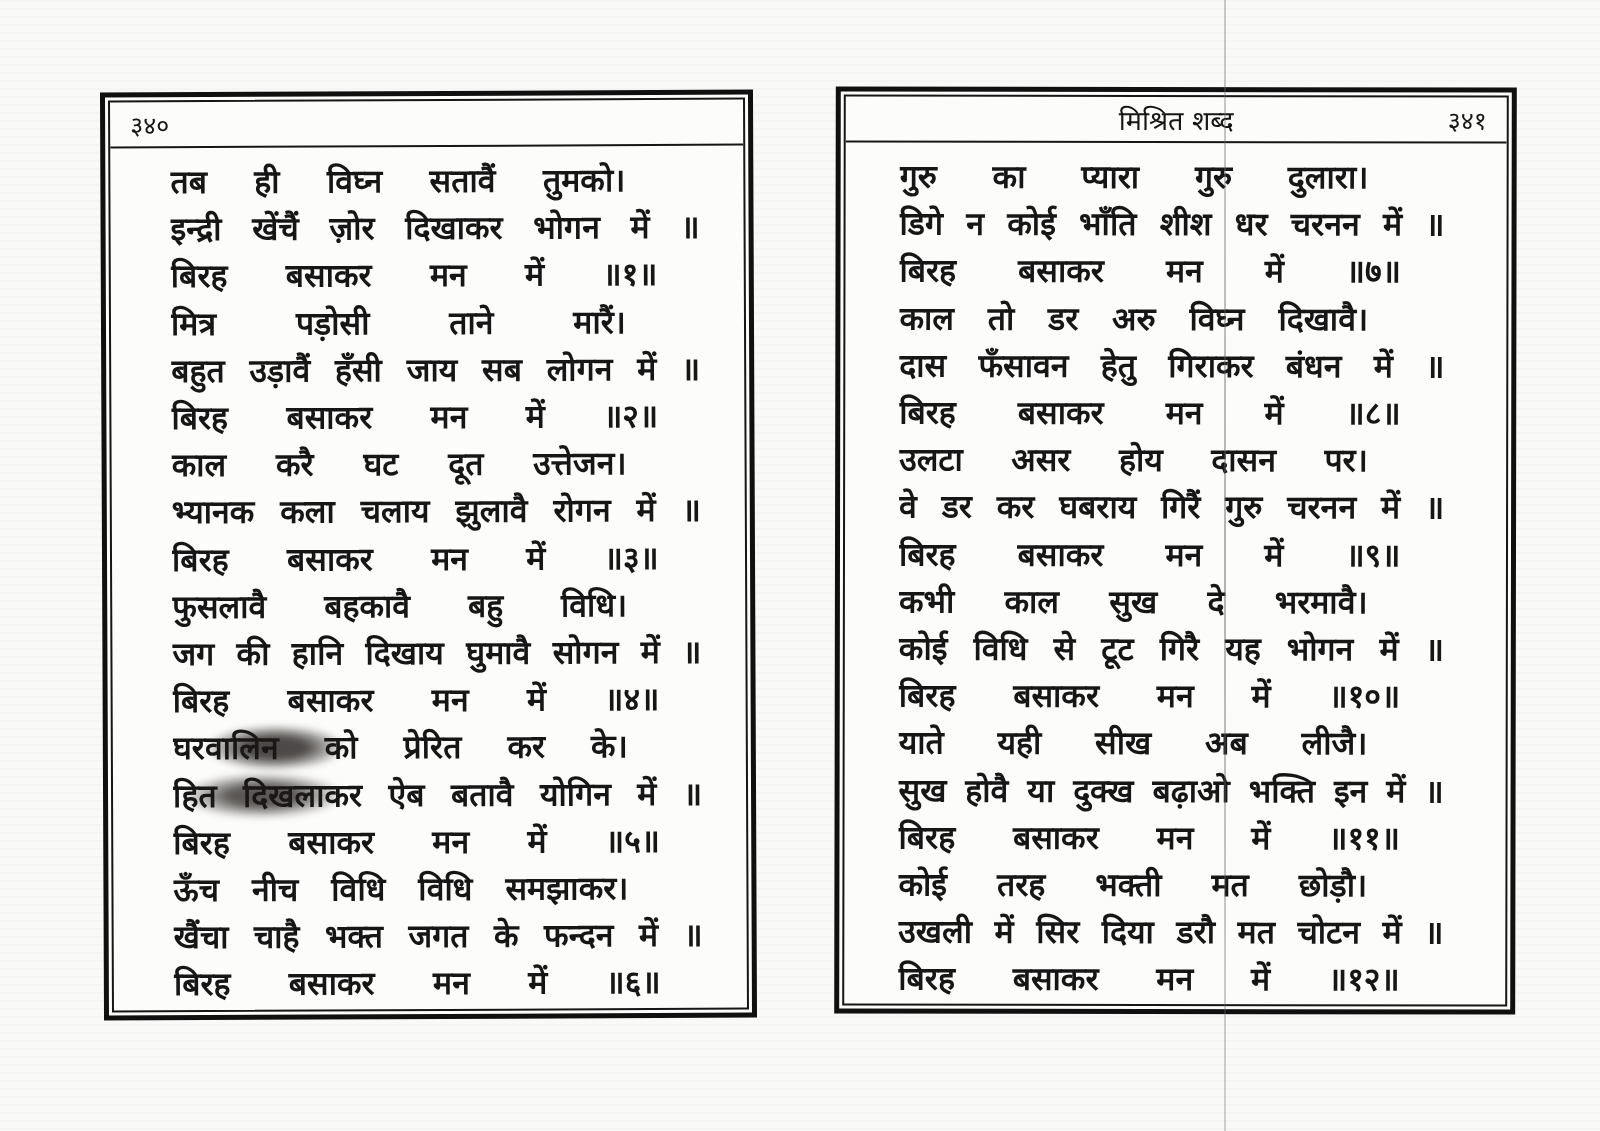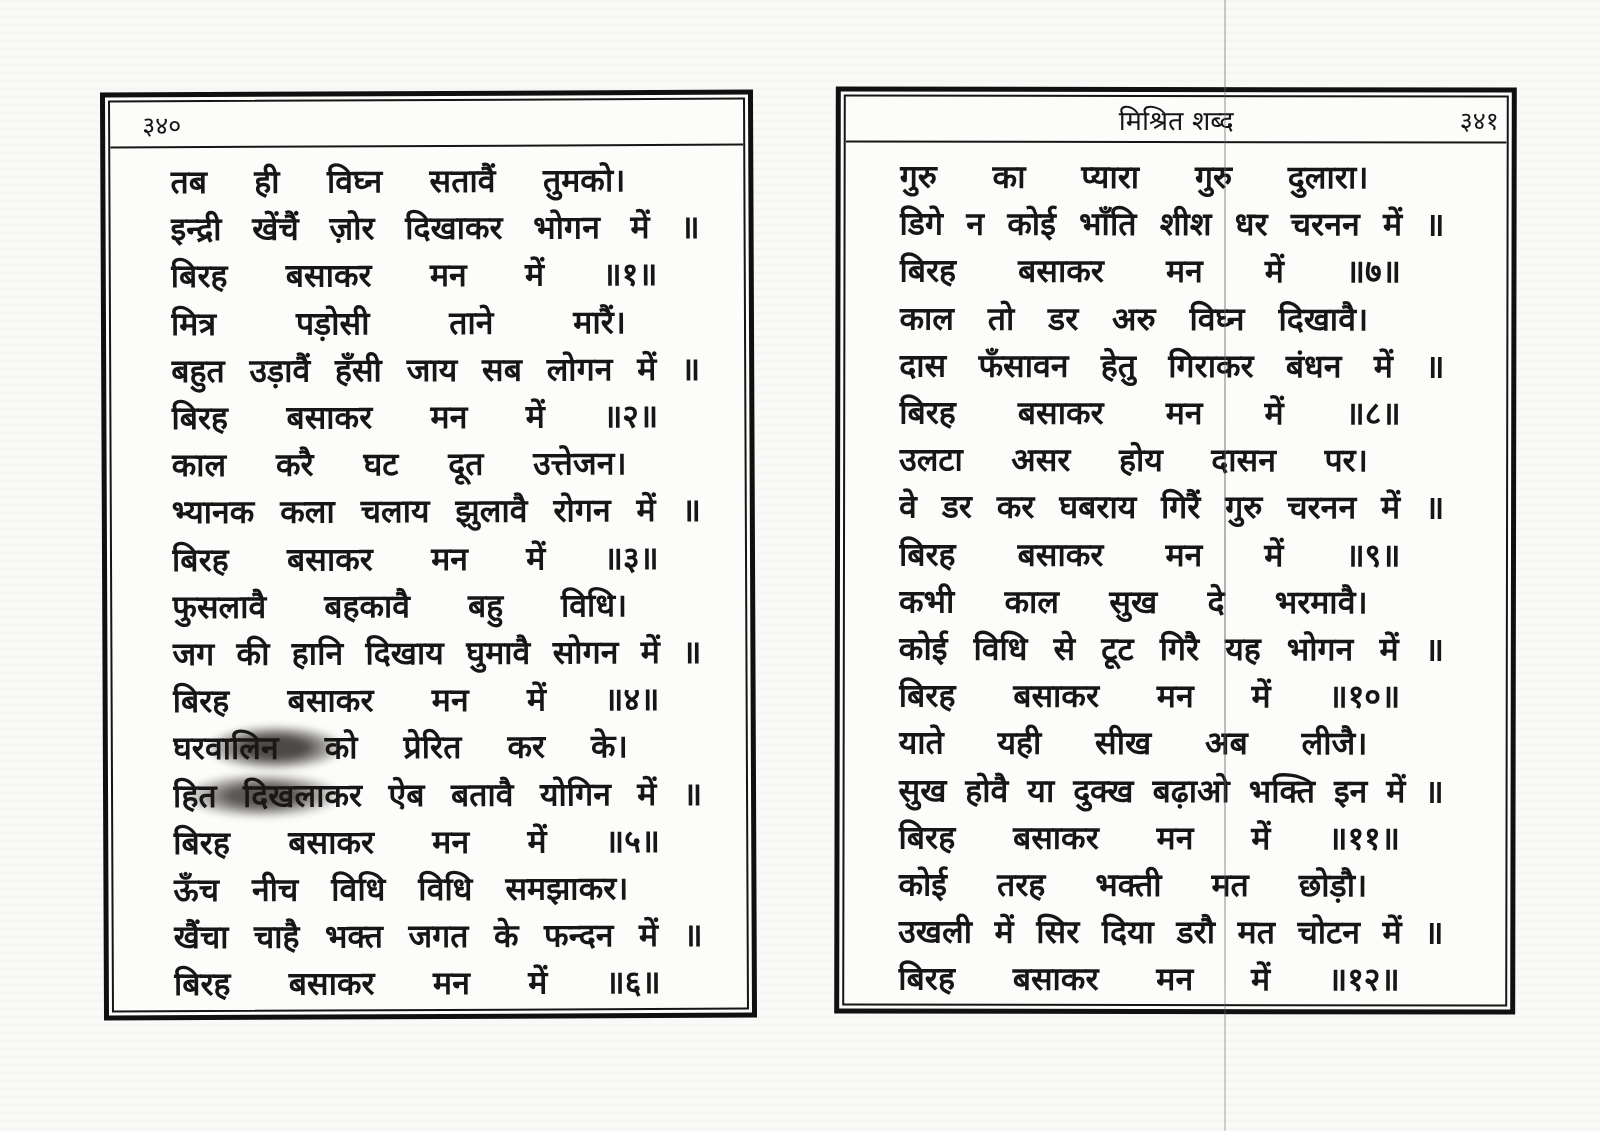--- a/index.html
+++ b/index.html
@@ -62,22 +62,22 @@
     font-size: 27px;
     color: #161616;
   }
   .pagenum {
     position: absolute;
     top: 50%;
     transform: translateY(-50%);
     font-size: 25px;
     color: #161616;
   }
-  .pagenum.at-left  { left: 32px; }
-  .pagenum.at-right { right: 8px; }
+  .pagenum.at-left  { left: 20px; }
+  .pagenum.at-right { right: 20px; }
   .page-body {
     position: relative;
     flex: 1;
     padding: 11px 44px 0 60px;
     overflow: hidden;
   }
   .page.right .page-body { padding: 11px 62px 0 54px; }
   .line {
     font-size: 32px;
     font-weight: bold;

